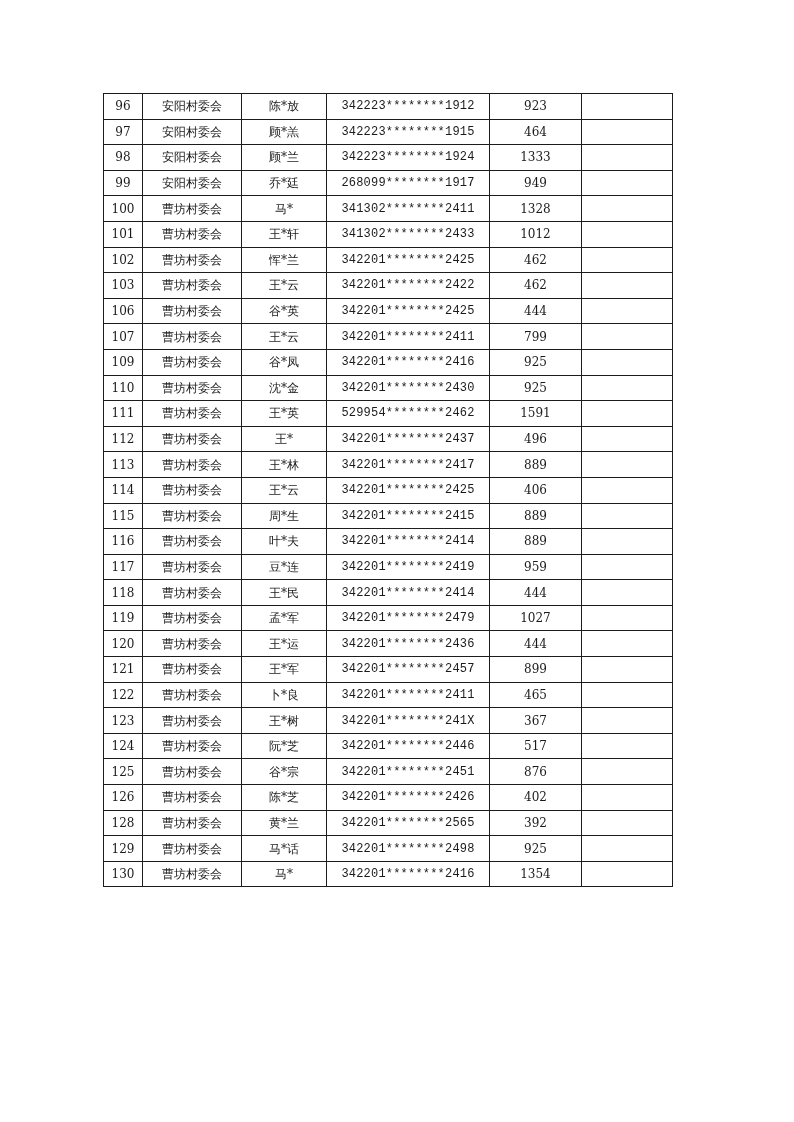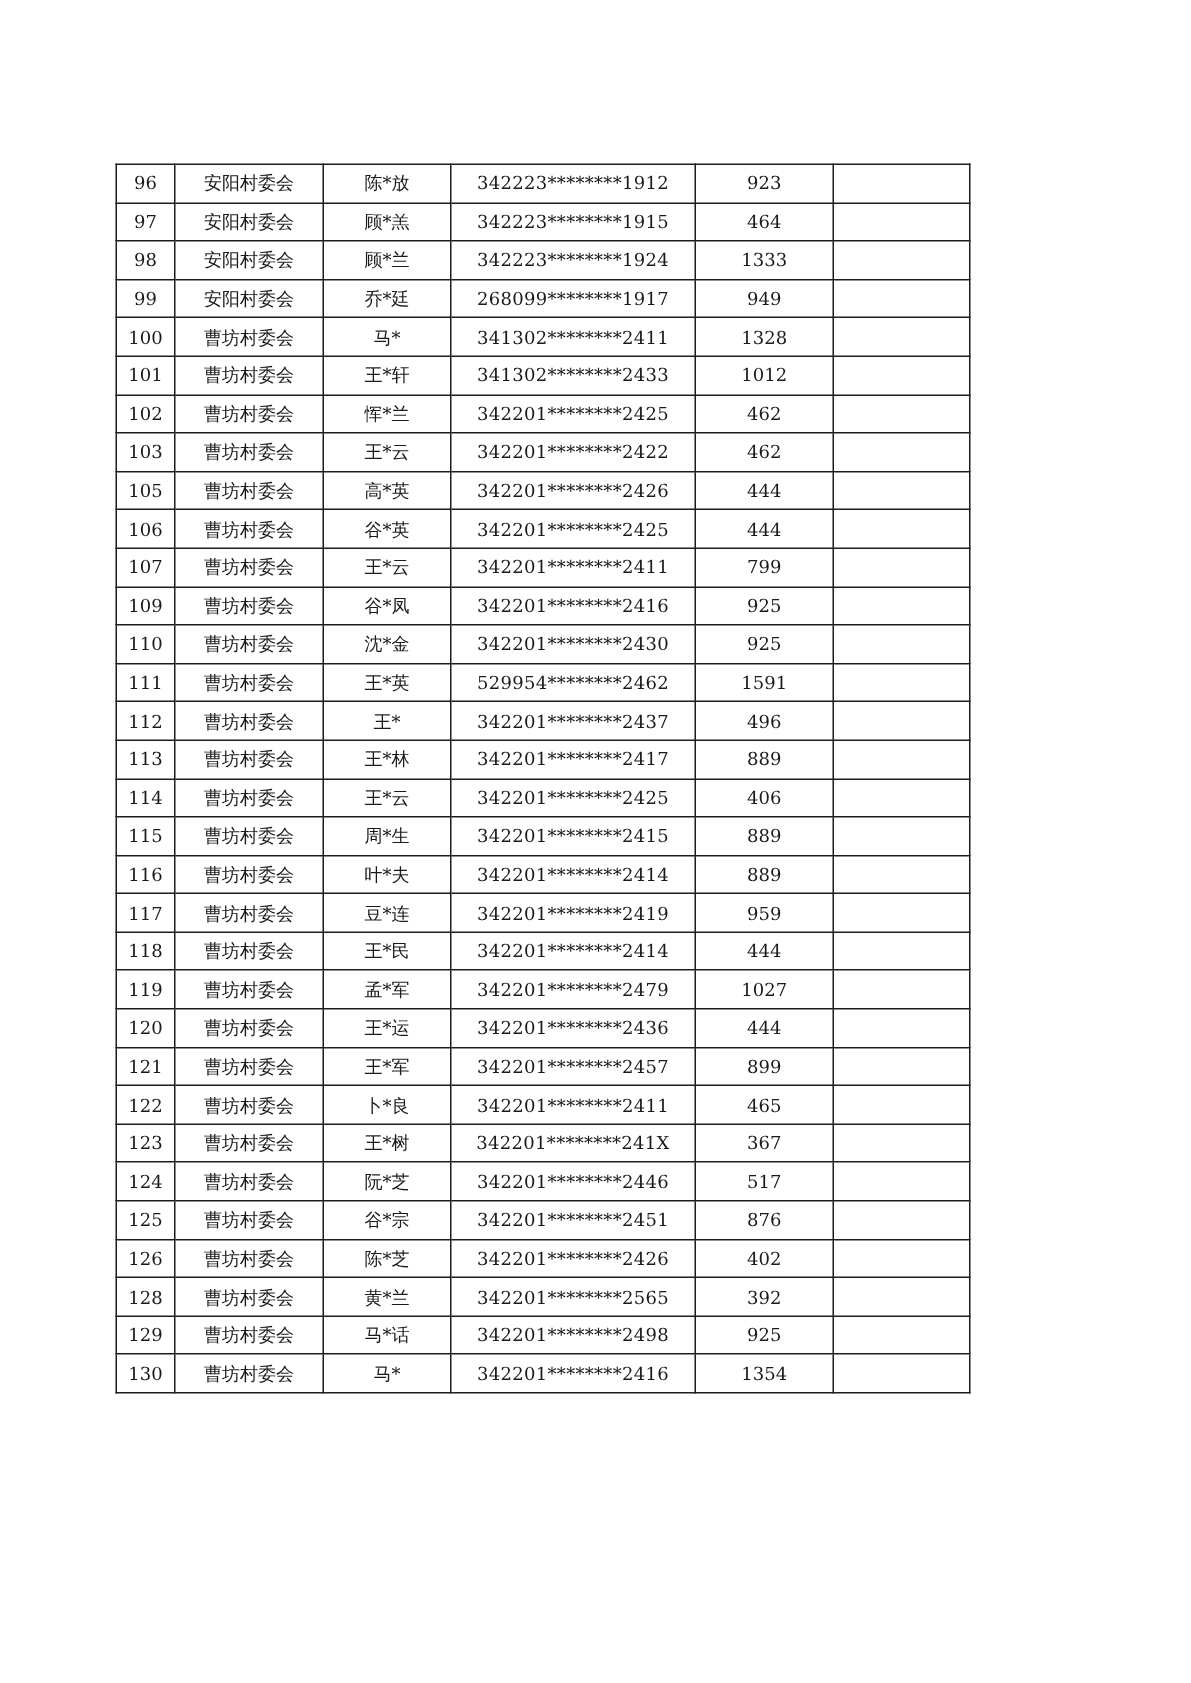--- a/index.html
+++ b/index.html
@@ -14,40 +14,39 @@
     font-family: "DejaVu Serif", "Liberation Serif", serif;
     color: #1a1a1a;
   }
   .page {
     position: absolute;
     inset: 0;
     background: #ffffff;
   }
   table.roster-table {
     position: absolute;
-    left: 77px;
+    left: 103px;
     top: 93px;
     width: 569px;
     border-collapse: collapse;
     table-layout: fixed;
-    margin-top: 16px;
   }
   table.roster-table td {
     border: 1px solid #1c1c1c;
     height: 24.6px;
     padding: 0 2px;
     text-align: center;
     vertical-align: middle;
     font-size: 12px;
     line-height: 1;
     color: #1a1a1a;
     white-space: nowrap;
     overflow: hidden;
   }
-  td.col-id { letter-spacing: 0.2px; }
+  td.col-id { letter-spacing: 0.2px; font-family: Liberation Mono, monospace; }
 </style>
 </head>
 <body>
 
 <div class="page">
   <table class="roster-table">
     <colgroup>
       <col style="width:39px">
       <col style="width:99px">
       <col style="width:85px">
@@ -123,28 +122,20 @@
         <tr>
           <td class="col-no">103</td>
           <td class="col-village">曹坊村委会</td>
           <td class="col-name">王*云</td>
           <td class="col-id">342201********2422</td>
           <td class="col-amount">462</td>
           <td class="col-blank"></td>
         </tr>
 
 
-        <tr>
-          <td class="col-no">105</td>
-          <td class="col-village">曹坊村委会</td>
-          <td class="col-name">高*英</td>
-          <td class="col-id">342201********2426</td>
-          <td class="col-amount">444</td>
-          <td class="col-blank"></td>
-        </tr>
 
         <tr>
           <td class="col-no">106</td>
           <td class="col-village">曹坊村委会</td>
           <td class="col-name">谷*英</td>
           <td class="col-id">342201********2425</td>
           <td class="col-amount">444</td>
           <td class="col-blank"></td>
         </tr>
 

